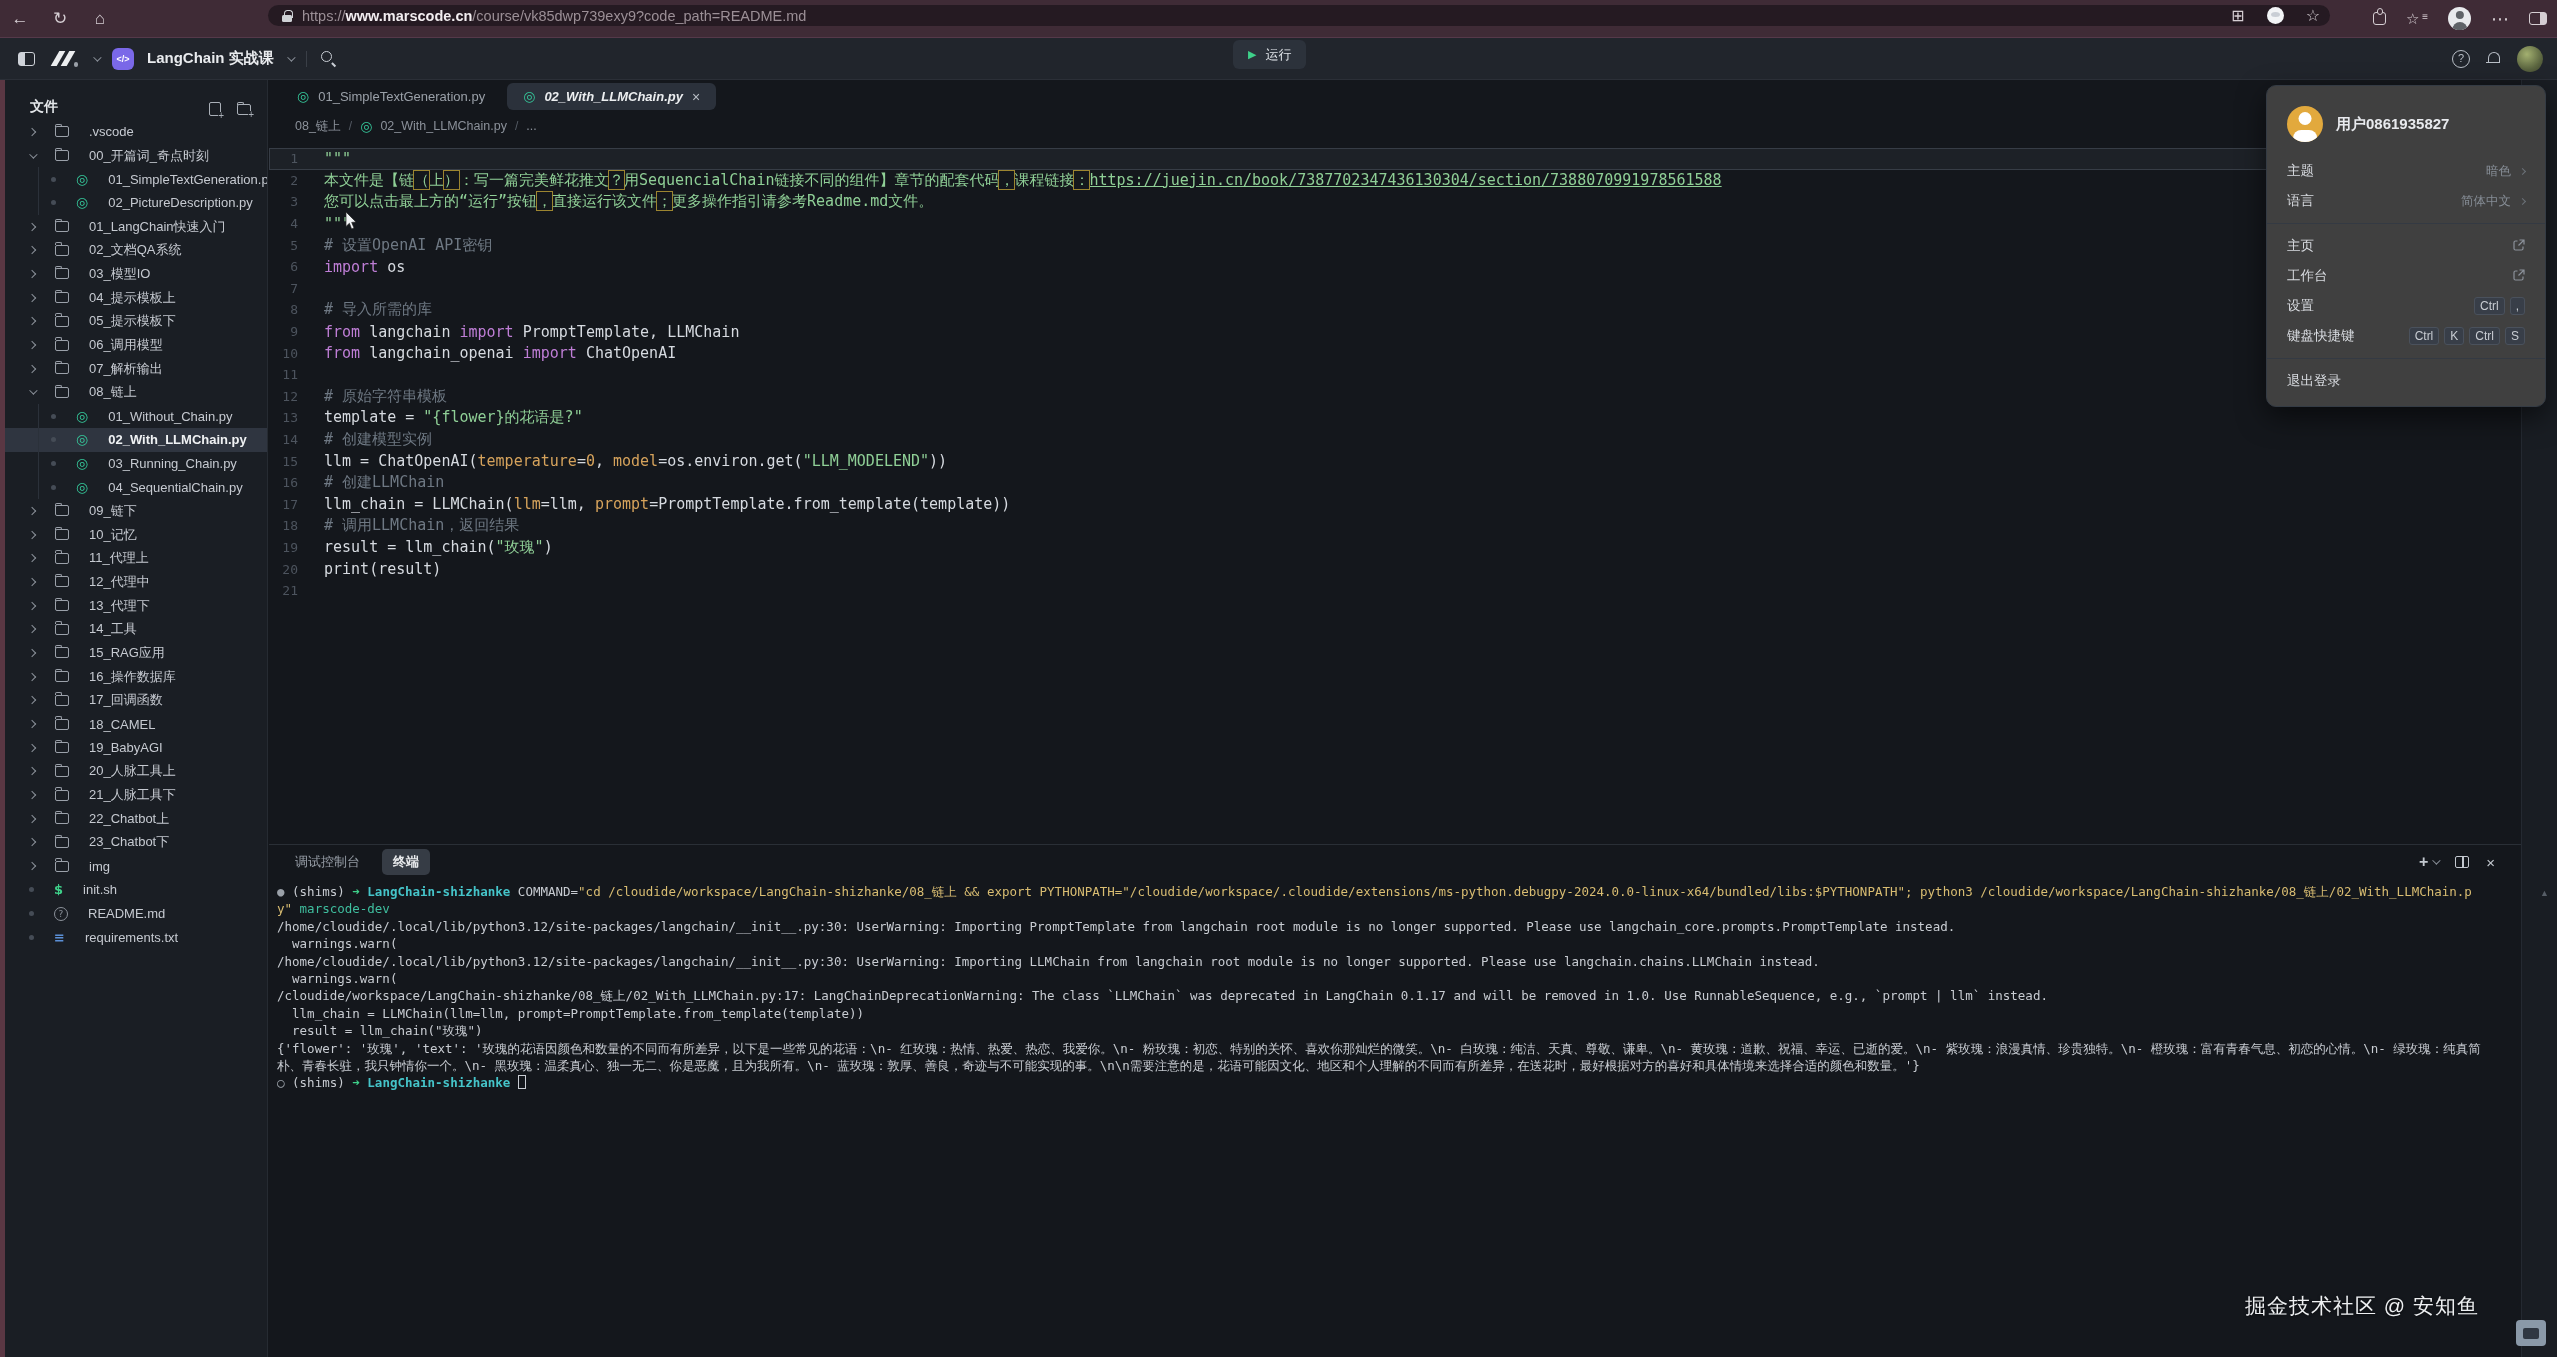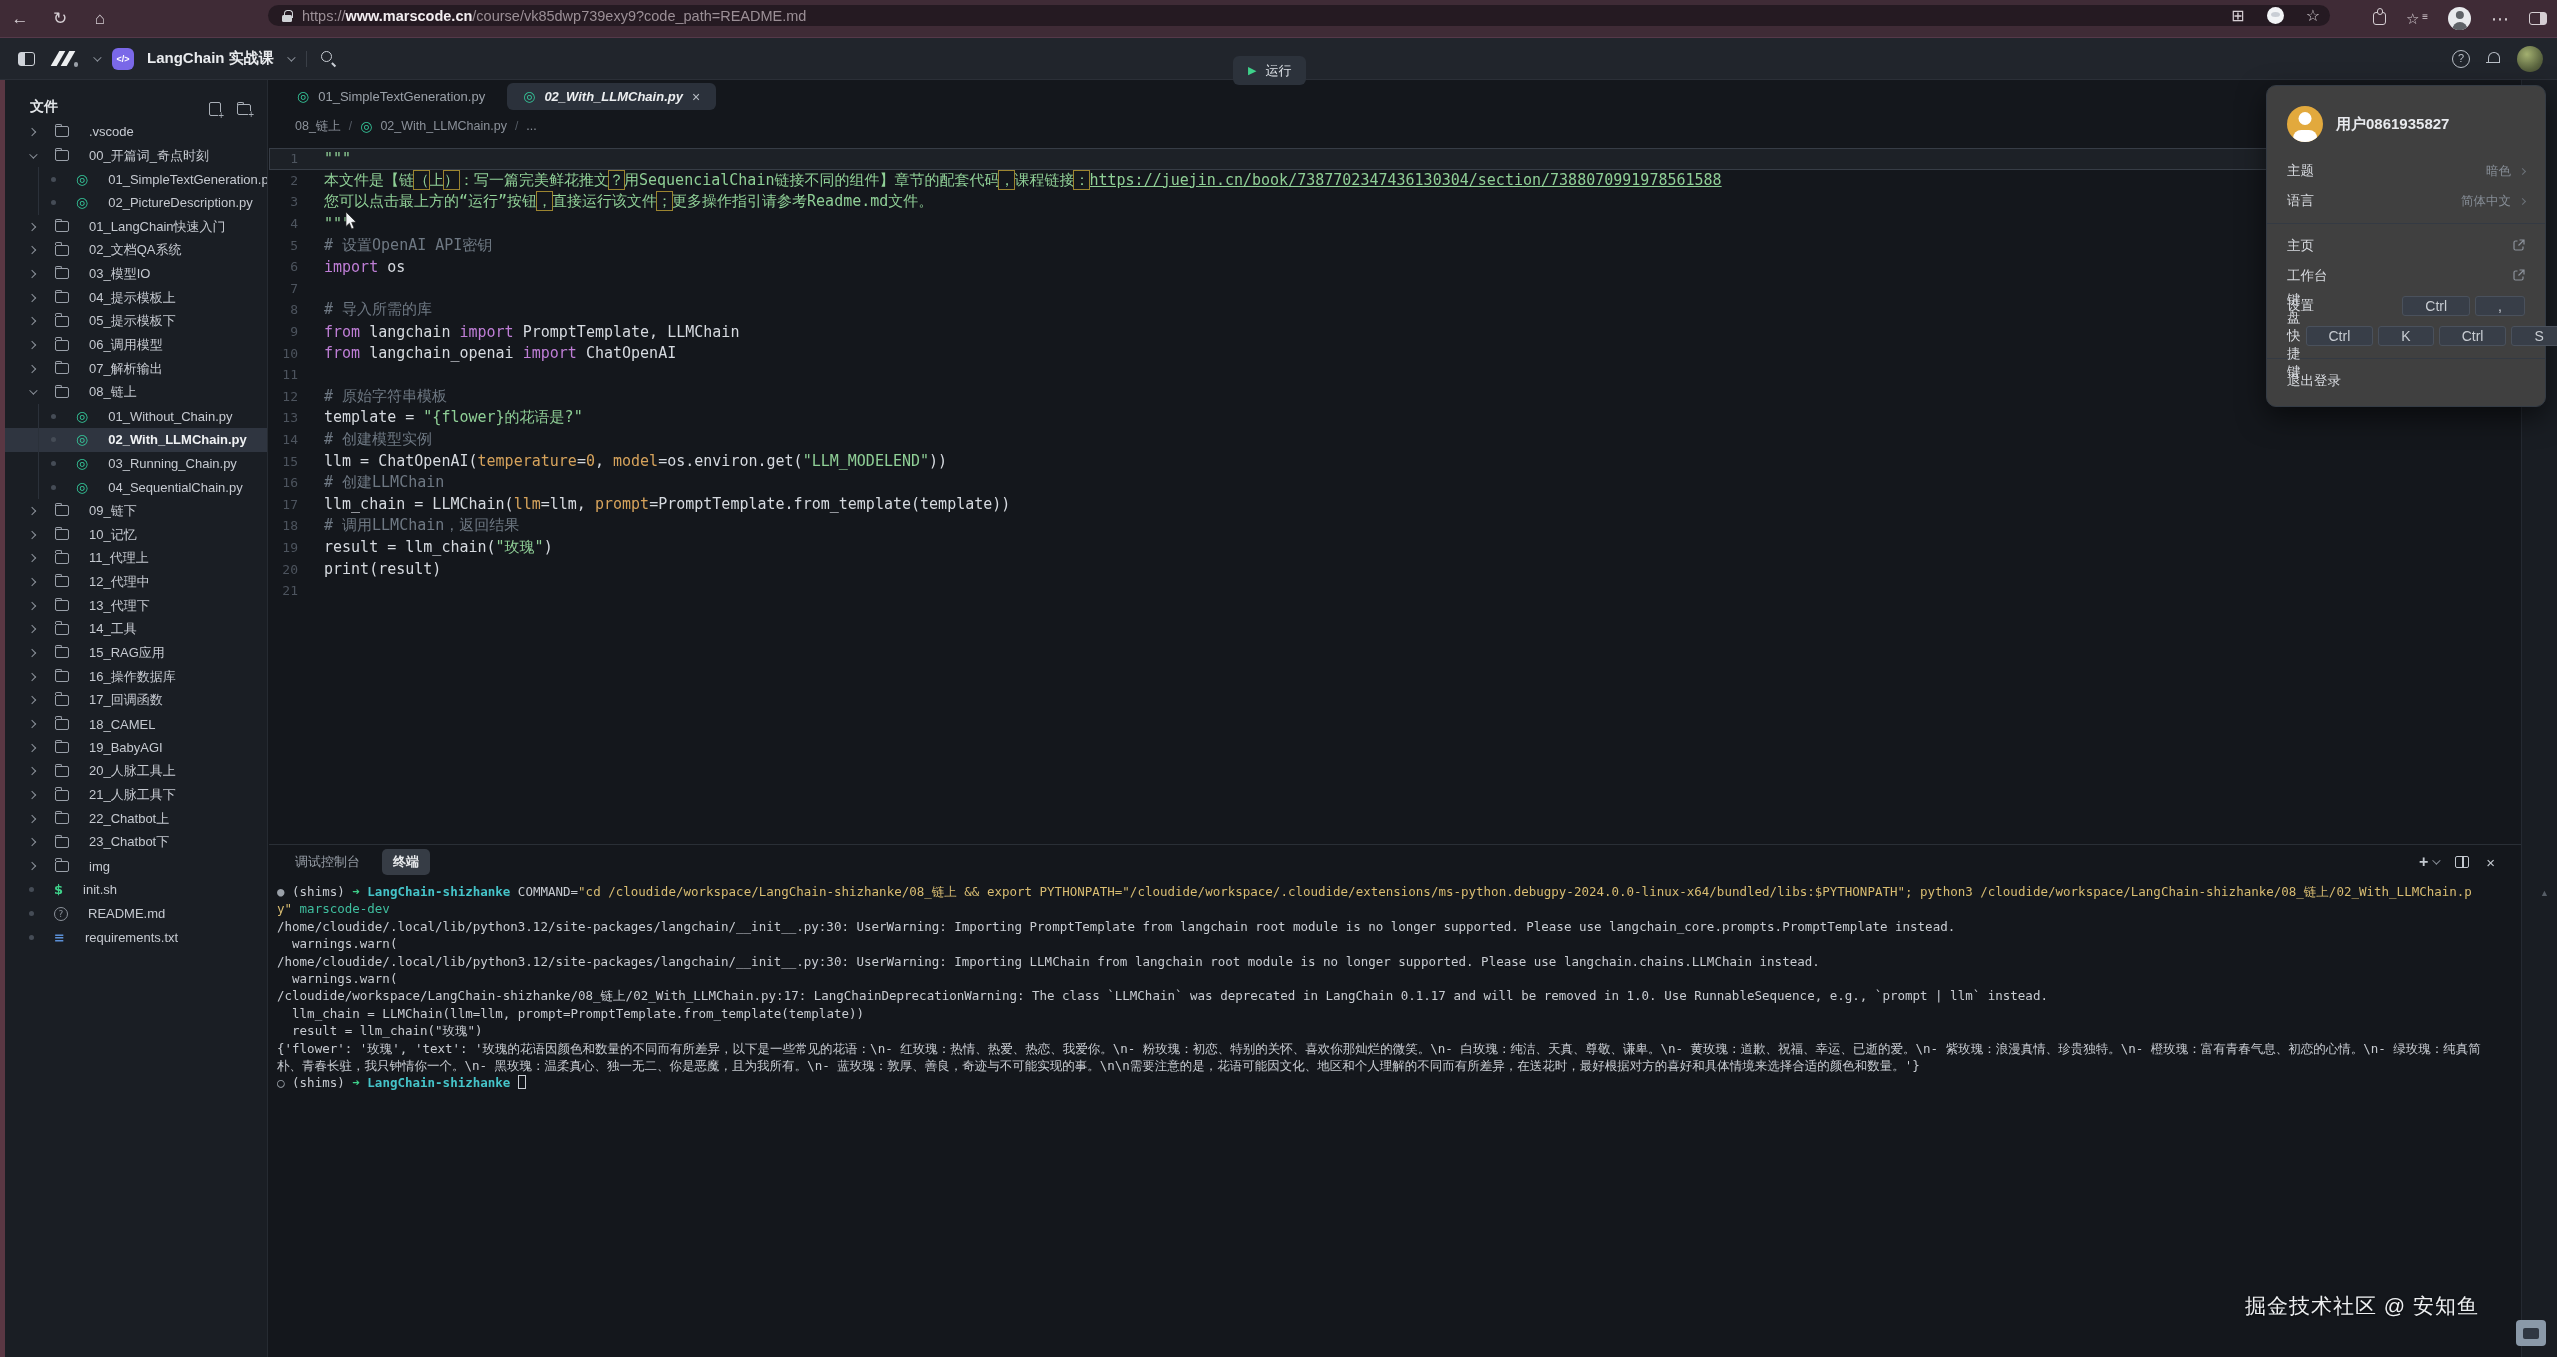--- a/index.html
+++ b/index.html
@@ -43,21 +43,21 @@
   .logo i:first-child{left:7px;} .logo i:last-child{left:17px;}
   .logo::after{content:'';position:absolute;right:2px;bottom:1px;width:4.5px;height:4.5px;border-radius:50%;background:#9aa0a8;}
   .chev{display:inline-block;width:6px;height:6px;border-right:1.6px solid #8b919a;border-bottom:1.6px solid #8b919a;}
   .chev.cd{transform:rotate(45deg) translateY(-2px);} .chev.cr{transform:rotate(-45deg);}
   .course-badge{width:22px;height:22px;border-radius:6px;background:#7a68e8;color:#fff;font-size:9px;font-weight:bold;display:flex;align-items:center;justify-content:center;}
   .course-title{font-size:15px;font-weight:bold;color:#e9ebee;}
   .vdiv{width:1px;height:16px;background:#3a3f47;}
   .ico-search{position:relative;width:17px;height:17px;}
   .ico-search::before{content:'';position:absolute;left:1px;top:1px;width:9px;height:9px;border:1.7px solid #c9ced5;border-radius:50%;}
   .ico-search::after{content:'';position:absolute;left:12px;top:12px;width:5px;height:1.7px;background:#c9ced5;transform:rotate(45deg);transform-origin:left center;}
-  .run-btn{position:absolute;left:1233px;top:18px;height:29px;padding:0 15px;background:#2c323b;border-radius:6px;display:flex;align-items:center;gap:9px;cursor:pointer;}
+  .run-btn{position:absolute;left:1233px;top:2px;height:29px;padding:0 15px;background:#2c323b;border-radius:6px;display:flex;align-items:center;gap:9px;cursor:pointer;}
   .run-play{color:#3ed18a;font-size:11px;} .run-play::after{content:'▶';}
   .run-label{color:#dfe3e8;font-size:13px;}
   .hdr-right{position:absolute;right:14px;display:flex;align-items:center;gap:16px;}
   .ico-help{width:18px;height:18px;border:1.4px solid #b9bfc7;border-radius:50%;color:#b9bfc7;font-size:11px;text-align:center;line-height:15px;}
   .ico-help::after{content:'?';}
   .ico-bell{position:relative;width:15px;height:15px;}
   .ico-bell::before{content:'';position:absolute;left:2px;top:1px;width:10px;height:9px;border:1.6px solid #b9bfc7;border-bottom:none;border-radius:6px 6px 0 0;}
   .ico-bell::after{content:'';position:absolute;left:0;top:10.5px;width:14px;height:1.6px;background:#b9bfc7;}
   .ide-avatar{width:26px;height:26px;border-radius:50%;background:radial-gradient(circle at 38% 32%, #a3b070, #5b6540 62%, #3c432c);}
 
@@ -131,21 +131,21 @@
 
   
   .user-menu{position:absolute;left:2266px;top:85px;width:280px;background:#404040;border:1px solid #343b44;border-radius:10px;box-shadow:0 10px 28px rgba(0,0,0,.55);z-index:60;padding:8px 0 10px;}
   .menu-head{display:flex;align-items:center;gap:13px;padding:12px 20px 14px;}
   .menu-avatar{width:36px;height:36px;border-radius:50%;background:#e2a93d;color:#fff;position:relative;overflow:hidden;flex:none;}
   .menu-name{font-size:15px;font-weight:bold;color:#e8eaee;}
   .menu-row{height:30px;display:flex;align-items:center;padding:0 20px;cursor:pointer;}
   .menu-label{flex:1;font-size:13.5px;color:#d8dbe0;}
   .menu-val{font-size:12.5px;color:#868d96;margin-right:9px;}
   .menu-row .chev{width:5px;height:5px;border-color:#6b7178;}
-  .kbd{background:#383e48;border:1px solid #4a515c;border-radius:3px;padding:1px 22px;font-size:14px;color:#c8ccd2;margin-left:5px;font-family:"Liberation Sans",sans-serif;}
+  .kbd{background:#383e48;border:1px solid #4a515c;border-radius:3px;padding:1px 5px;font-size:12px;color:#c8ccd2;margin-left:5px;font-family:"Liberation Sans",sans-serif;}
   .menu-div{height:1px;background:#343a43;margin:7px 0;}
 
   
   .watermark{position:absolute;right:78px;top:1292px;font-size:21px;color:#eef0f2;letter-spacing:1px;text-shadow:0 1px 3px rgba(0,0,0,.6);z-index:40;}
   .float-btn{position:absolute;left:2516px;top:1320px;width:30px;height:26px;background:#8a99a8;border-radius:4px;z-index:40;display:flex;align-items:center;justify-content:center;}
   .float-btn::after{content:'';width:16px;height:11px;background:#2f3742;border-radius:2px;}
 </style>
 </head>
 <body>
 

